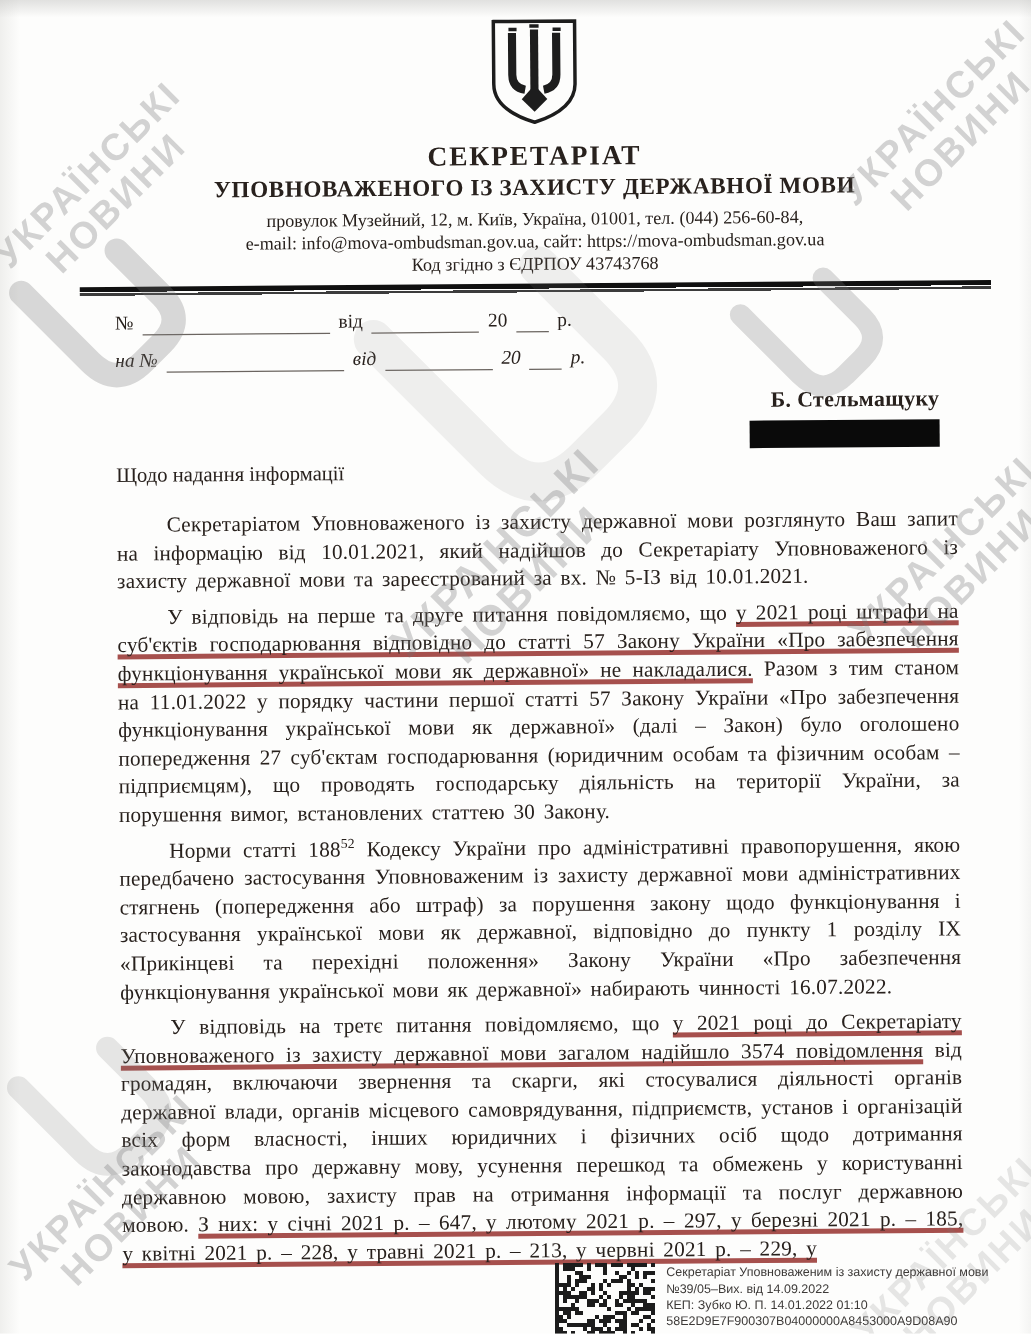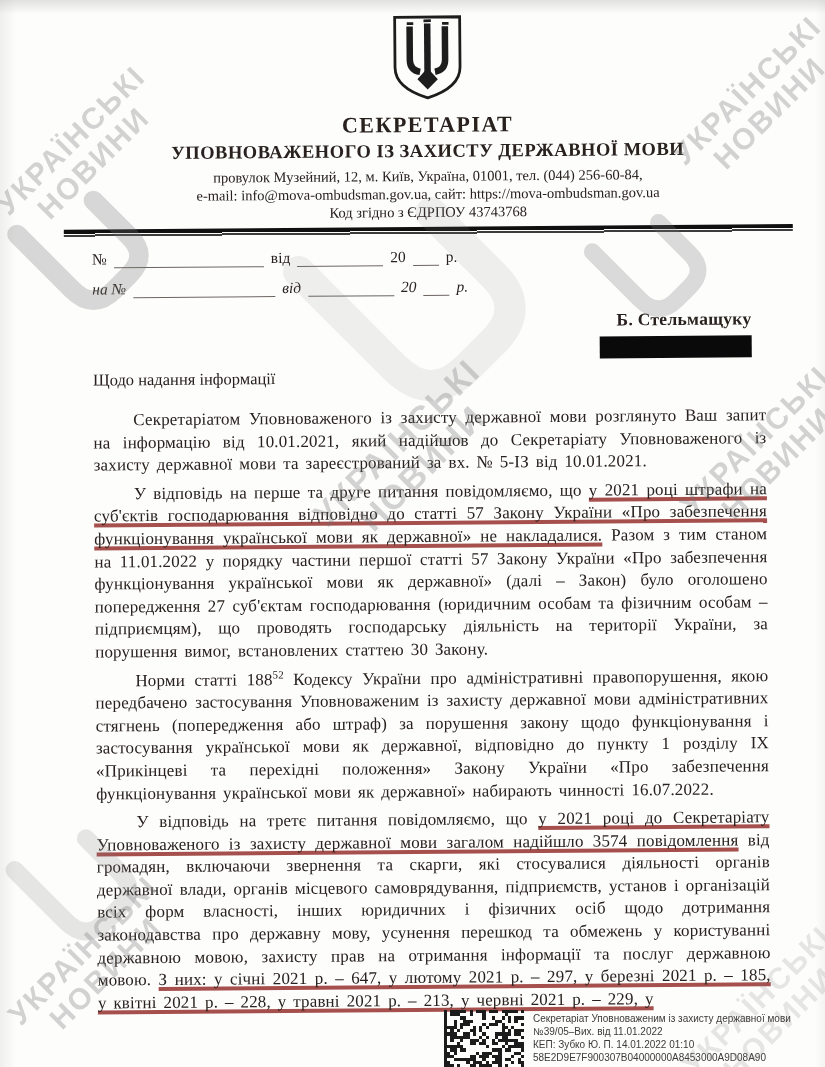--- a/index.html
+++ b/index.html
@@ -504,19 +504,19 @@
         <rect x="18" y="24" width="1" height="1" fill="#1c1c1c"></rect>
         <rect x="19" y="24" width="1" height="1" fill="#1c1c1c"></rect>
         <rect x="20" y="24" width="1" height="1" fill="#1c1c1c"></rect>
         <rect x="21" y="24" width="1" height="1" fill="#1c1c1c"></rect>
         <rect x="22" y="24" width="1" height="1" fill="#1c1c1c"></rect>
         <rect x="23" y="24" width="1" height="1" fill="#1c1c1c"></rect>
         <rect x="24" y="24" width="1" height="1" fill="#1c1c1c"></rect>
       </svg>
     <div class="stamp-lines">
         <div>Секретаріат Уповноваженим із захисту державної мови</div>
-        <div>№39/05–Вих. від 11.01.2022</div>
+        <div>№39/05–Вих. від 14.09.2022</div>
         <div>КЕП: Зубко Ю. П. 14.01.2022 01:10</div>
         <div>58E2D9E7F900307B04000000A8453000A9D08A90</div>
       </div>
   </div>
 
 </div>
 
 </body></html>

